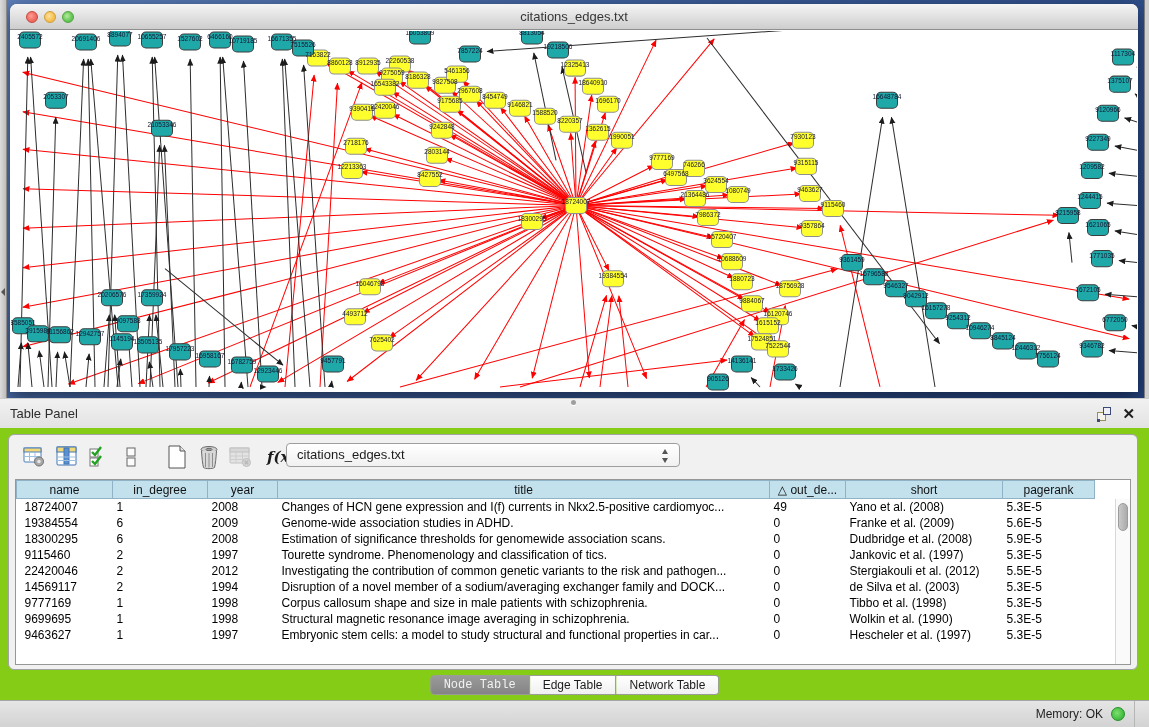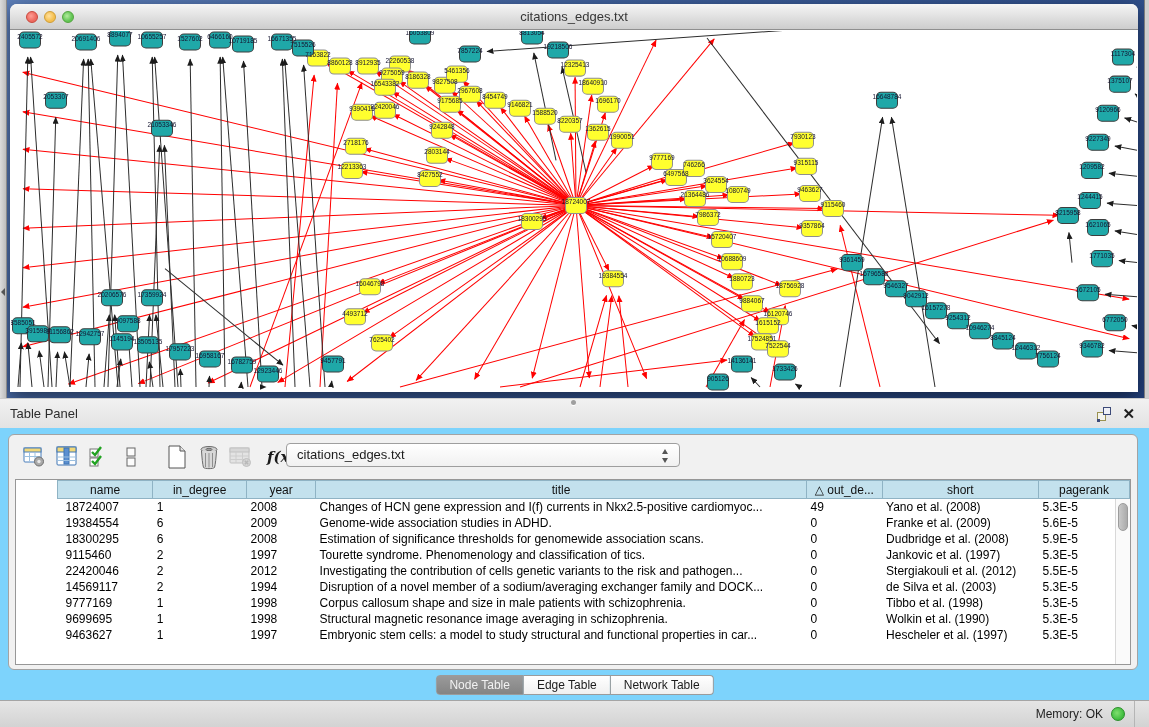--- a/index.html
+++ b/index.html
@@ -21,21 +21,21 @@
   .t-close { left:16px; background:radial-gradient(circle at 4px 4px,#ff9d94,#ed6a5f 60%); border:1px solid #c9473c; }
   .t-min   { left:34px; background:radial-gradient(circle at 4px 4px,#ffe1a0,#f5bf4f 60%); border:1px solid #cf9d36; }
   .t-zoom  { left:52px; background:radial-gradient(circle at 4px 4px,#b5eb9e,#61c554 60%); border:1px solid #53a43e; }
   .win-title { text-align:center; line-height:25px; font-size:13px; color:#363636; }
   .canvas { position:absolute; left:1px; right:1px; top:27px; bottom:0; background:#fff; overflow:hidden; }
   .canvas svg { display:block; width:100%; height:100%; }
   .right-sliver { position:absolute; right:0; top:0; width:5px; height:398px;
                   background:#cfcfcf; border-left:1px solid #7d7d7d; }
 
   
-  .table-panel { position:absolute; left:0; top:398px; width:1149px; height:329px; background:#7dd3fc; }
+  .table-panel { position:absolute; left:0; top:398px; width:1149px; height:329px; background:#84cc16; }
   .panel-header { position:relative; height:30px; line-height:30px; padding-left:10px; font-size:13px;
                   color:#2d2d2d; background:linear-gradient(#f1f1f1,#e3e3e3); border-top:1px solid #cdcdcd; }
   .float-btn { position:absolute; right:38px; top:8px; width:14px; height:14px; }
   .float-btn .sq1 { position:absolute; left:0; bottom:0; width:9px; height:9px; border:1px solid #9a9150; background:#f4f4ec; }
   .float-btn .sq2 { position:absolute; right:0; top:0; width:8px; height:8px; border:1px solid #3c4a78; background:#eef0f6; }
   .float-btn .dot { position:absolute; left:0; bottom:-1px; width:3px; height:3px; background:#3c4a78; }
   .close-btn { position:absolute; right:14px; top:0; font-size:15px; font-weight:bold; color:#1d1d1d; line-height:30px; }
   .grip { position:absolute; left:571px; top:1px; width:5px; height:5px; border-radius:50%; background:#9f9f9f; box-shadow:0 1px 0 #fff; }
 
   .groupbox { position:absolute; left:8px; top:36px; width:1130px; height:236px;
@@ -47,36 +47,36 @@
   .combo { position:absolute; left:277px; top:8px; width:394px; height:24px;
            background:linear-gradient(#ffffff,#f1f1f1); border:1px solid #9e9e9e; border-radius:4px;
            font-size:13px; line-height:22px; color:#1c1c1c; padding-left:10px; }
   .combo .steppers { position:absolute; right:9px; top:4px; width:9px; height:16px; }
   .combo .up { position:absolute; top:1px; left:1px; width:0; height:0;
                border-left:3.5px solid transparent; border-right:3.5px solid transparent; border-bottom:5px solid #555; }
   .combo .down { position:absolute; bottom:1px; left:1px; width:0; height:0;
                border-left:3.5px solid transparent; border-right:3.5px solid transparent; border-top:5px solid #555; }
 
   .tbl-area { position:absolute; left:6px; top:44px; width:1116px; height:186px;
-              background:#fff; border:1px solid #979797; overflow:hidden;padding-left:41px; }
+              background:#fff; border:1px solid #979797; overflow:hidden; }
   table { border-collapse:collapse; table-layout:fixed; }
   thead th { background:#c3e1ed; border:1px solid #8fb3c4; font-weight:normal; font-size:12px;
              height:18px; text-align:center; color:#111; overflow:hidden; white-space:nowrap; }
   tbody td { font-size:12px; height:16px; padding:0 4px; color:#000; white-space:nowrap; overflow:hidden; }
   tbody td:first-child { padding-left:8px; }
   .vscroll { position:absolute; right:0; top:19px; bottom:0; width:15px; background:#fafafa; border-left:1px solid #d8d8d8; }
   .vthumb { position:absolute; left:2px; top:4px; width:10px; height:28px; border-radius:5px;
             background:linear-gradient(90deg,#c9c9c9,#ababab); border:1px solid #9c9c9c; }
 
   .tabs { position:absolute; left:50%; top:277px; transform:translateX(-50%); display:flex; }
   .tab { height:20px; line-height:18px; font-size:12px; padding:0 13px; background:linear-gradient(#ffffff,#f0f0f0);
          border:1px solid #9b9b9b; border-left-width:0; color:#1c1c1c; }
   .tab:first-child { border-left-width:1px; border-radius:4px 0 0 4px; }
   .tab:last-child { border-radius:0 4px 4px 0; }
-  .tab.selected { background:linear-gradient(#9a9a9a,#848484); color:#f2f2f2; }
+  .tab.selected { background:linear-gradient(#9a9a9a,#848484); color:#f2f2f2;font-family:Liberation Mono, monospace; }
 
   .statusbar { position:absolute; left:0; bottom:0; width:1149px; height:27px;
                background:linear-gradient(#e5e5e5,#d3d3d3); border-top:1px solid #a5a5a5; }
   .mem-label { position:absolute; right:46px; top:6px; font-size:12px; color:#1e1e1e; }
   .mem-dot { position:absolute; right:24px; top:6px; width:14px; height:14px; border-radius:50%;
              background:radial-gradient(circle at 5px 5px,#7fdf6f,#3dbb3d 70%); border:1px solid #2a8f2a; }
   .status-divider { position:absolute; right:14px; top:0; bottom:0; width:1px; background:#b5b5b5; }
 </style>
 </head>
 <body>
@@ -621,21 +621,21 @@
               <td>1997</td>
               <td>Tourette syndrome. Phenomenology and classification of tics.</td>
               <td>0</td>
               <td>Jankovic et al. (1997)</td>
               <td>5.3E-5</td>
             </tr>
             <tr>
               <td>22420046</td>
               <td>2</td>
               <td>2012</td>
-              <td>Investigating the contribution of cells genetic variants to the risk and pathogen...</td>
+              <td>Investigating the contribution of common genetic variants to the risk and pathogen...</td>
               <td>0</td>
               <td>Stergiakouli et al. (2012)</td>
               <td>5.5E-5</td>
             </tr>
             <tr>
               <td>14569117</td>
               <td>2</td>
               <td>1994</td>
               <td>Disruption of a novel member of a sodium/averaging exchanger family and DOCK...</td>
               <td>0</td>

